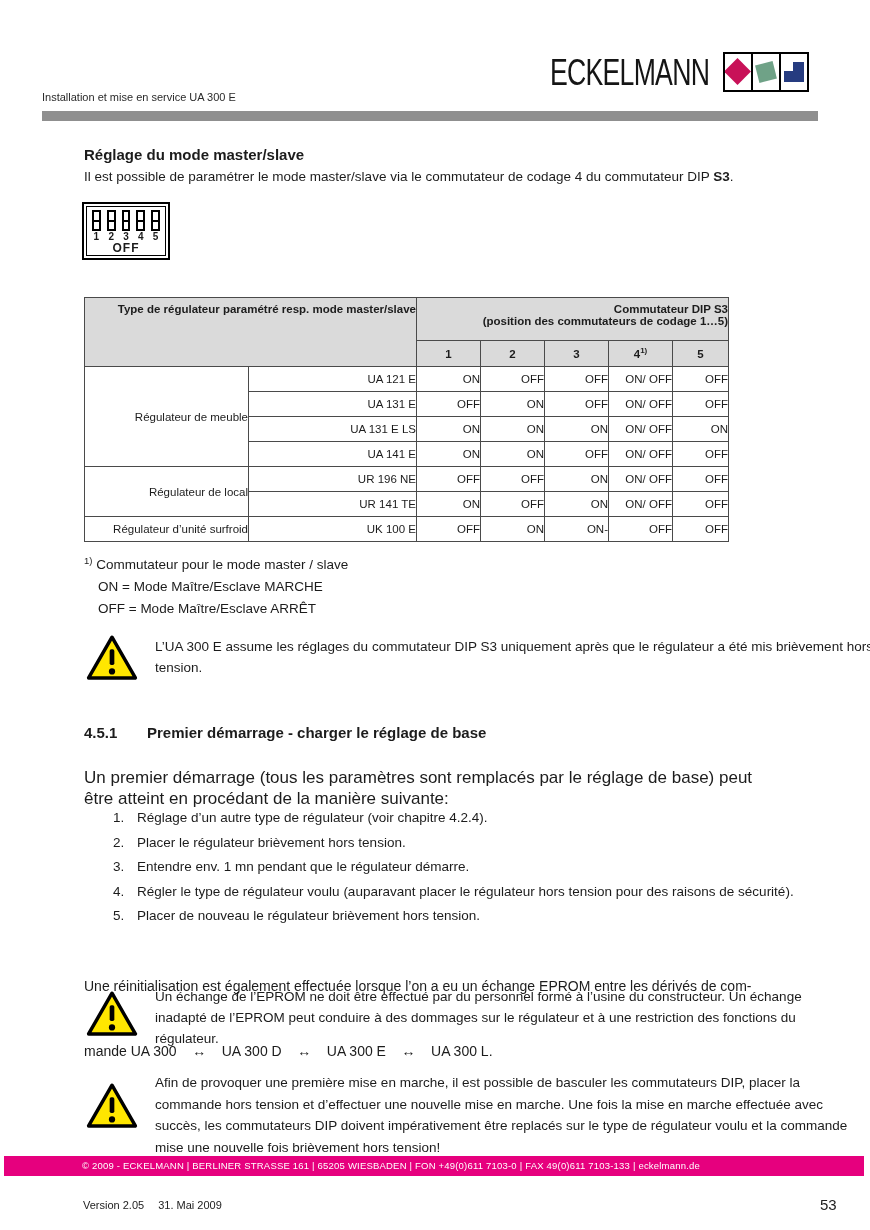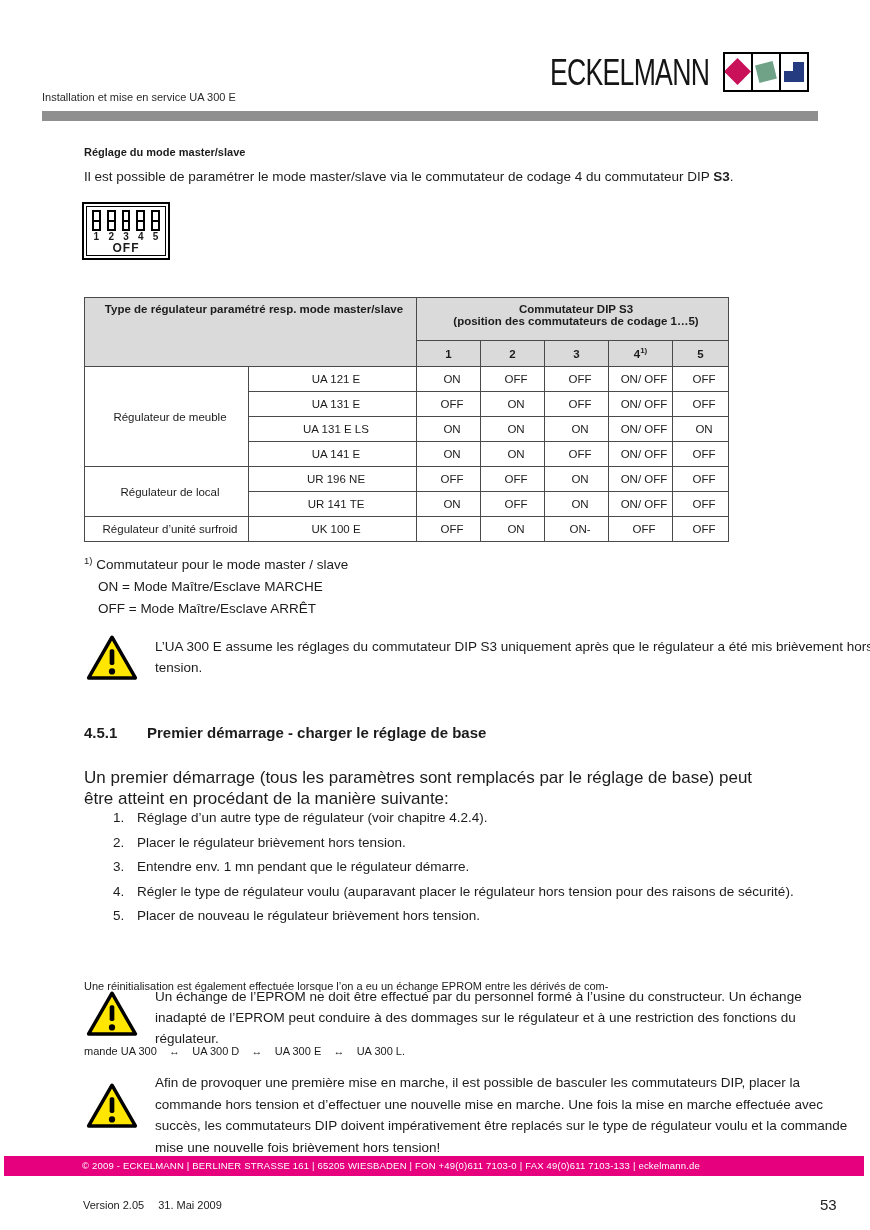--- a/index.html
+++ b/index.html
@@ -20,37 +20,37 @@
   .logo-box{width:26px;height:36px;border:2px solid #000;margin-left:-2px;position:relative;background:#fff;overflow:hidden;}
   .shape{position:absolute;}
   .shape-diamond{width:19px;height:19px;left:3px;top:8px;background:#c81158;transform:rotate(45deg);}
   .shape-green{width:18px;height:18px;left:4px;top:9px;background:#6fa287;transform:rotate(-14deg);}
   .shape-blue{width:20px;height:20px;left:3px;top:8px;background:#263c80;}
   .shape-blue::before{content:"";position:absolute;left:0;top:0;width:9px;height:9px;background:#fff;}
   .doc-title{top:91px;left:42px;font-size:11px;color:#2a2a2a;}
   .gray-rule{top:111px;left:42px;width:776px;height:10px;background:#8f8f8f;}
 
   
-  .h-master{top:146px;left:84px;font-size:11px;font-weight:bold;}
+  .h-master{top:146px;left:84px;font-size:15px;font-weight:bold;}
   .p-intro{top:169px;left:84px;font-size:13.5px;white-space:nowrap;}
 
   
   .dip{top:202px;left:82px;width:88px;height:58px;border:2px solid #000;background:#fff;box-sizing:border-box;padding:2px;}
   .dip-inner{border:1px solid #000;width:100%;height:100%;box-sizing:border-box;padding:3px 5px 0 5px;}
   .dip-switches{display:flex;gap:6px;justify-content:center;}
   .sw{width:11px;height:21px;border:2px solid #000;box-sizing:border-box;position:relative;background:#fff;}
   .sw::after{content:"";position:absolute;left:0;right:0;top:45%;border-top:2px solid #000;}
   .dip-nums{display:flex;gap:6px;justify-content:center;margin-top:0px;}
   .dip-nums span{width:11px;text-align:center;font-size:10px;font-weight:bold;}
   .dip-off{text-align:center;font-size:12px;font-weight:bold;letter-spacing:1px;margin-top:-1px;}
 
   
   .tbl-wrap{top:297px;left:84px;}
   table.dip-table{border-collapse:collapse;table-layout:fixed;width:644px;font-size:11.5px;}
-  .dip-table th,.dip-table td{border:1px solid #4a4a4a;box-sizing:border-box;padding:0 0 0 7px;text-align:center;}
+  .dip-table th,.dip-table td{border:1px solid #4a4a4a;box-sizing:border-box;padding:0 0 0 7px;text-align:right;}
   .dip-table thead th{background:#dadada;font-weight:bold;vertical-align:top;padding-top:5px;}
   .dip-table thead tr.num-row th{text-align:center;padding:0;vertical-align:middle;height:26px;}
   .dip-table thead tr.top-row{height:43px;}
   .dip-table tbody tr{height:25px;}
   .dip-table td{vertical-align:middle;background:#fff;}
   .dip-table sup{font-size:8px;vertical-align:super;line-height:0;}
 
   
   .footnote{top:554px;left:84px;font-size:13.5px;line-height:22px;}
   .footnote sup{font-size:9.5px;vertical-align:super;line-height:0;}
@@ -67,21 +67,21 @@
   .w3-text{top:1072px;left:155px;width:712px;line-height:21.5px;}
 
   
   .h-451{top:724px;left:84px;font-size:15px;font-weight:bold;}
   .h-451 .sec-no{display:inline-block;width:63px;}
   .p-451{top:768px;left:84px;width:700px;font-size:17px;line-height:20.5px;}
   .steps{top:810px;left:113px;font-size:13.5px;}
   .step{display:flex;margin-bottom:9.5px;}
   .step .num{width:16px;}
   .step .txt{padding-left:8px;white-space:nowrap;}
-  .p-reset{top:933px;left:84px;font-size:11px;line-height:21.5px;white-space:pre;}
+  .p-reset{top:933px;left:84px;font-size:14px;line-height:21.5px;white-space:pre;}
 
   
   .footer-bar{top:1156px;left:4px;width:860px;height:20px;background:#e6007e;}
   .footer-bar .bar-text{position:absolute;left:78px;top:0;line-height:20px;font-size:9.5px;color:#ffffff;letter-spacing:0.2px;white-space:nowrap;}
   .version-line{top:1199px;left:83px;font-size:11px;color:#222;}
   .version-line .v-date{margin-left:14px;}
   .page-num{top:1196px;left:820px;font-size:15px;color:#222;}
 </style>
 </head>
 <body>

